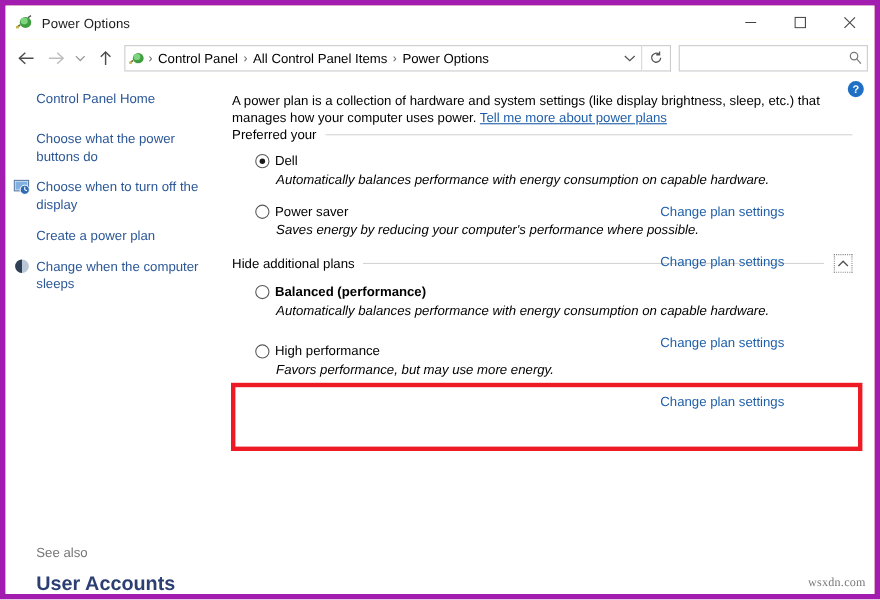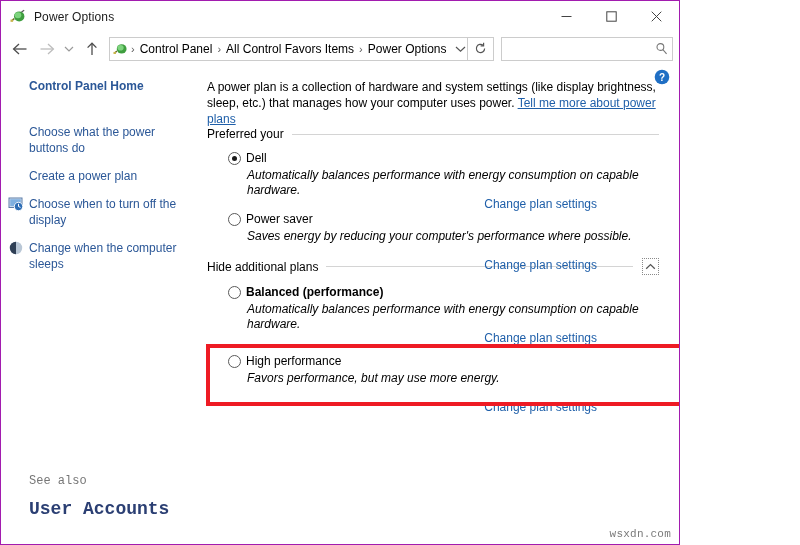--- a/index.html
+++ b/index.html
@@ -7,24 +7,24 @@
   html, body {
     width: 800px;
     height: 545px;
     overflow: hidden;
     background: #ffffff;
     font-family: "Liberation Sans", sans-serif;
   }
 
   #window {
     position: relative;
-    width: 680px;
+    width: 800px;
     height: 545px;
     background: #fef9c3;
-    border: 1px solid #a21caf;
+    border: 5px solid #a21caf;
     overflow: hidden;
   }
 
   
   #titlebar {
     position: relative;
     height: 31px;
     background: #ffffff;
     display: flex;
     align-items: center;
@@ -174,22 +174,21 @@
   .side-ico {
     position: absolute;
     left: 7px;
     top: 0px;
     width: 16px;
     height: 16px;
   }
   #seealso {
     position: absolute;
     left: 28px;
-    bottom: 25px;
-    font-family: Liberation Mono, monospace;
+    bottom: 7px;
   }
   #seealso-label {
     font-size: 12px;
     color: #767676;
     margin-bottom: 11px;
   }
   #seealso-link {
     font-size: 18px;
     color: #2b3f73;
     font-weight: bold;
@@ -323,21 +322,21 @@
     z-index: 20;
   }
 
   
   #watermark {
     position: absolute;
     right: 8px;
     bottom: 4px;
     font-size: 11px;
     color: #7a7a7a;
-    font-family: Liberation Mono, monospace;
+    font-family: Liberation Serif, serif;
     letter-spacing: 0.02em;
   }
 </style>
 </head>
 <body>
 
 <div id="window">
 
   <div id="titlebar">
     <span id="title-icon">
@@ -401,21 +400,21 @@
         <svg width="16" height="16" viewBox="0 0 17 17">
           <ellipse cx="9.2" cy="8.4" rx="5.2" ry="5.0" fill="#3f9e3f"></ellipse>
           <ellipse cx="8.0" cy="7.2" rx="3.3" ry="3.0" fill="#7ed47e"></ellipse>
           <path d="M4.2 10.6 L1.5 13.0" stroke="#6b6b2a" stroke-width="1.6"></path>
           <rect x="0.5" y="11.6" width="2.6" height="2.2" fill="#c9b44a"></rect>
         </svg>
       </span>
       <span class="crumb-sep">›</span>
       <span class="crumb">Control Panel</span>
       <span class="crumb-sep">›</span>
-      <span class="crumb">All Control Favors Items</span>
+      <span class="crumb">All Control Panel Items</span>
       <span class="crumb-sep">›</span>
       <span class="crumb">Power Options</span>
       <span id="addr-spacer"></span>
       <span id="addr-chevron">
         <svg width="11" height="8" viewBox="0 0 11 8">
             <path d="M1 2 L5.5 6.2 L10 2" fill="none" stroke="#555" stroke-width="1.2"></path>
           </svg>
       </span>
     </div>
 
@@ -434,45 +433,45 @@
           <line x1="7.9" y1="7.6" x2="11.6" y2="11.8" stroke="#777" stroke-width="1.1"></line>
         </svg>
       </span>
     </div>
   </div>
 
   <div id="body">
 
     <div id="sidebar">
 
-      <div class="side-link" style="margin-bottom:30px;font-weight:bold;">
+      <div class="side-link" style="margin-bottom:20px;">
         <span>Control Panel Home</span>
       </div>
 
       <div class="side-link">
         <span>Choose what the power buttons do</span>
-      </div>
-
-      <div class="side-link">
-        <span>Create a power plan</span>
       </div>
 
       <div class="side-link">
         <span class="side-ico">
           <svg width="16" height="16" viewBox="0 0 16 16">
             <rect x="1" y="2" width="13" height="9.5" fill="#d8e4f2" stroke="#5b7ca8" stroke-width="1"></rect>
             <rect x="2.2" y="3.2" width="10.6" height="7" fill="#7fb0e0"></rect>
             <circle cx="10.5" cy="10.5" r="4.2" fill="#2d6db5" stroke="#fff" stroke-width="0.9"></circle>
             <path d="M10.5 7.8 L10.5 10.5 L12.5 11.4" stroke="#fff" stroke-width="1" fill="none"></path>
           </svg>
         </span>
         <span>Choose when to turn off the display</span>
       </div>
 
       <div class="side-link">
+        <span>Create a power plan</span>
+      </div>
+
+      <div class="side-link">
         <span class="side-ico">
           <svg width="16" height="16" viewBox="0 0 16 16">
             <circle cx="8" cy="8" r="6.2" fill="#b9c7d6"></circle>
             <path d="M8 1.8 A6.2 6.2 0 0 0 8 14.2 Z" fill="#2f3f55"></path>
           </svg>
         </span>
         <span>Change when the computer sleeps</span>
       </div>
 
       <div id="seealso">

